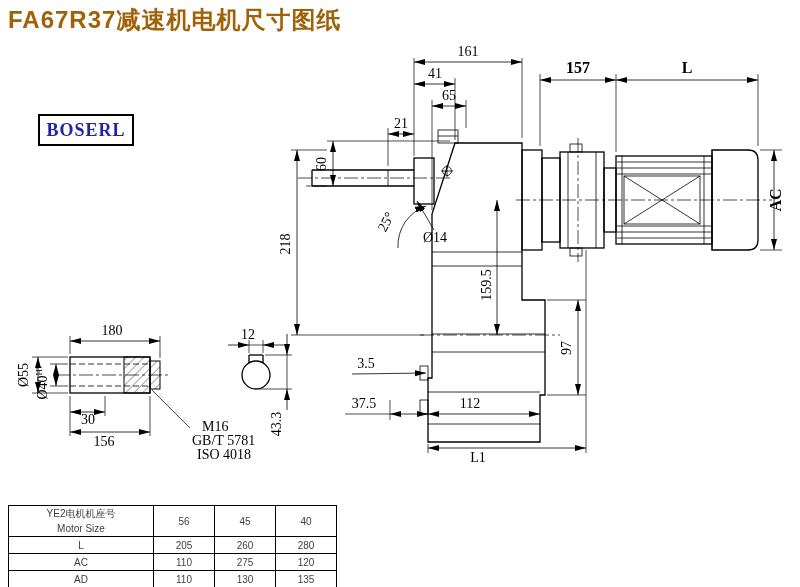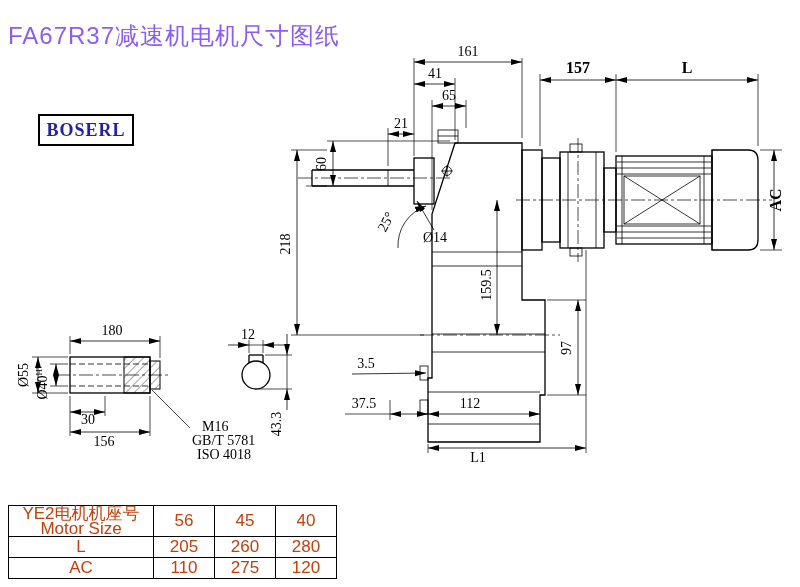--- a/index.html
+++ b/index.html
@@ -1,36 +1,36 @@
 <!DOCTYPE html>
 <html><head>
 <meta charset="utf-8">
 <style>
   html,body{margin:0;padding:0;background:#ffffff;}
   body{width:800px;height:587px;position:relative;overflow:hidden;
        font-family:"Liberation Sans", sans-serif;}
   #drawing{position:absolute;left:0;top:0;}
-  .page-title{position:absolute;left:8px;top:20px;font-size:24px;font-weight:normal;
-       color:#8b5cf6;letter-spacing:1px;}
+  .page-title{position:absolute;left:8px;top:4px;font-size:24px;font-weight:bold;
+       color:#a16207;letter-spacing:1px;}
   .brand-box{position:absolute;left:38px;top:114px;width:92px;height:28px;
        border:2px solid #000;display:flex;align-items:center;justify-content:center;}
   .brand-text{font-family:"Liberation Serif", serif;font-weight:bold;font-size:18px;
        color:#2222a4;letter-spacing:1px;}
   
   .ol{fill:none;stroke:#000;stroke-width:1.3;}
   .ol2{fill:none;stroke:#000;stroke-width:0.8;}
   .dim{fill:none;stroke:#000;stroke-width:0.8;}
   .ext{fill:none;stroke:#000;stroke-width:0.7;}
   .cl{fill:none;stroke:#000;stroke-width:0.7;stroke-dasharray:14 3 3 3;}
   .hid{fill:none;stroke:#000;stroke-width:0.8;stroke-dasharray:6 3;}
   text.dt{font-family:"Liberation Serif", serif;font-size:14px;fill:#000;}
   text.dbig{font-family:"Liberation Serif", serif;font-size:16px;font-weight:600;fill:#000;}
   
   .size-table{position:absolute;left:8px;top:505px;border-collapse:collapse;
-       font-size:17px;color:#c2410c;border-radius:24px;}
+       font-size:10px;color:#404040;border-radius:24px;}
   .size-table td{border:1px solid #000;text-align:center;padding:0 2px;height:16px;}
   .size-table td.hdr{width:140px;}
   .size-table td.val{width:56px;}
   .size-table .hdr-line{line-height:15px;}
 </style>
 </head>
 <body>
 
 <svg id="drawing" width="800" height="587" viewBox="0 0 800 587" xmlns="http://www.w3.org/2000/svg">
   <defs>
@@ -283,14 +283,20 @@
       <td class="val">205</td>
       <td class="val">260</td>
       <td class="val">280</td>
     </tr>
     <tr>
       <td class="hdr">AC</td>
       <td class="val">110</td>
       <td class="val">275</td>
       <td class="val">120</td>
     </tr>
+    <tr>
+      <td class="hdr">AD</td>
+      <td class="val">110</td>
+      <td class="val">130</td>
+      <td class="val">135</td>
+    </tr>
   </tbody>
 </table>
 
 </body></html>

